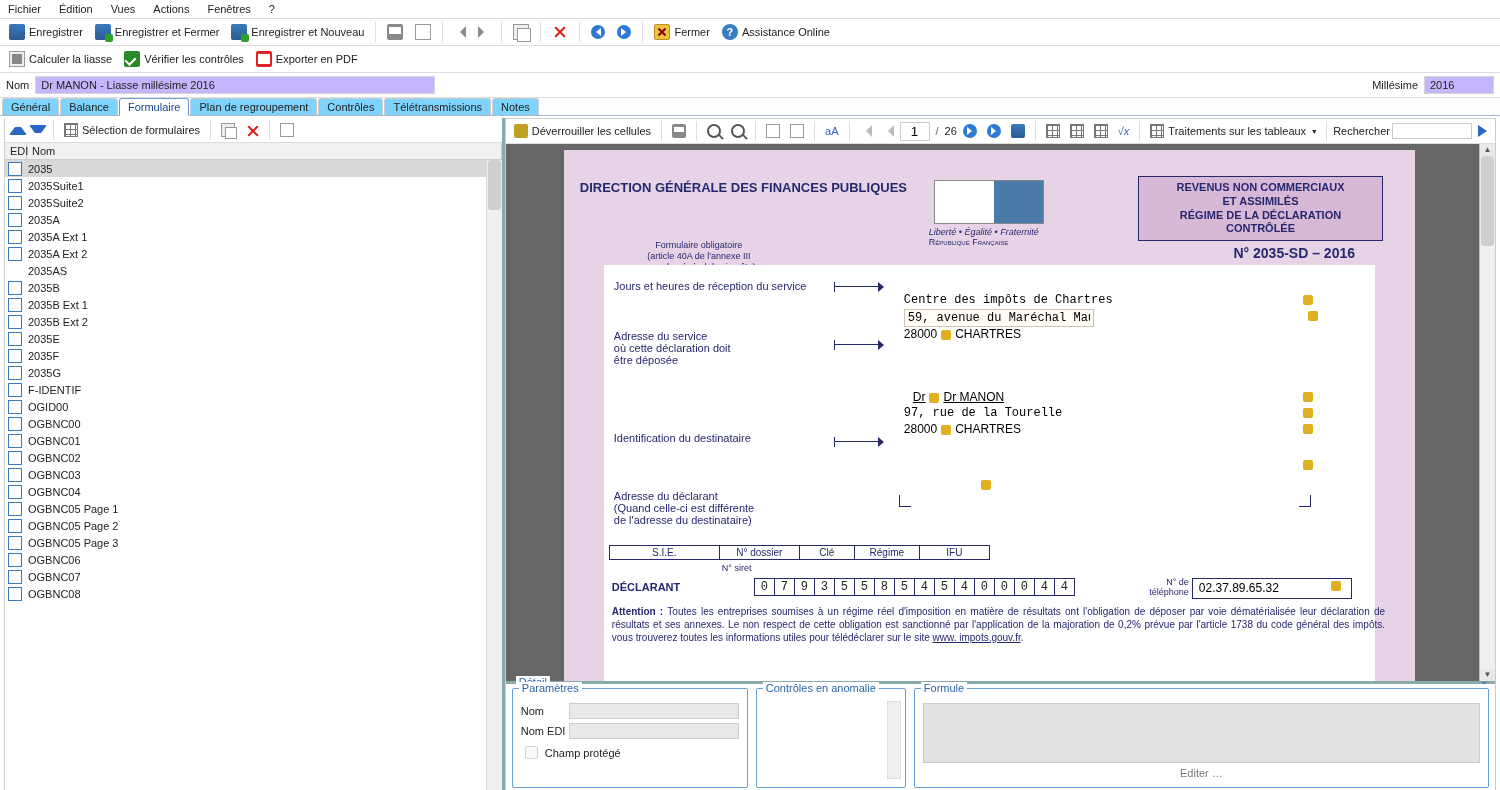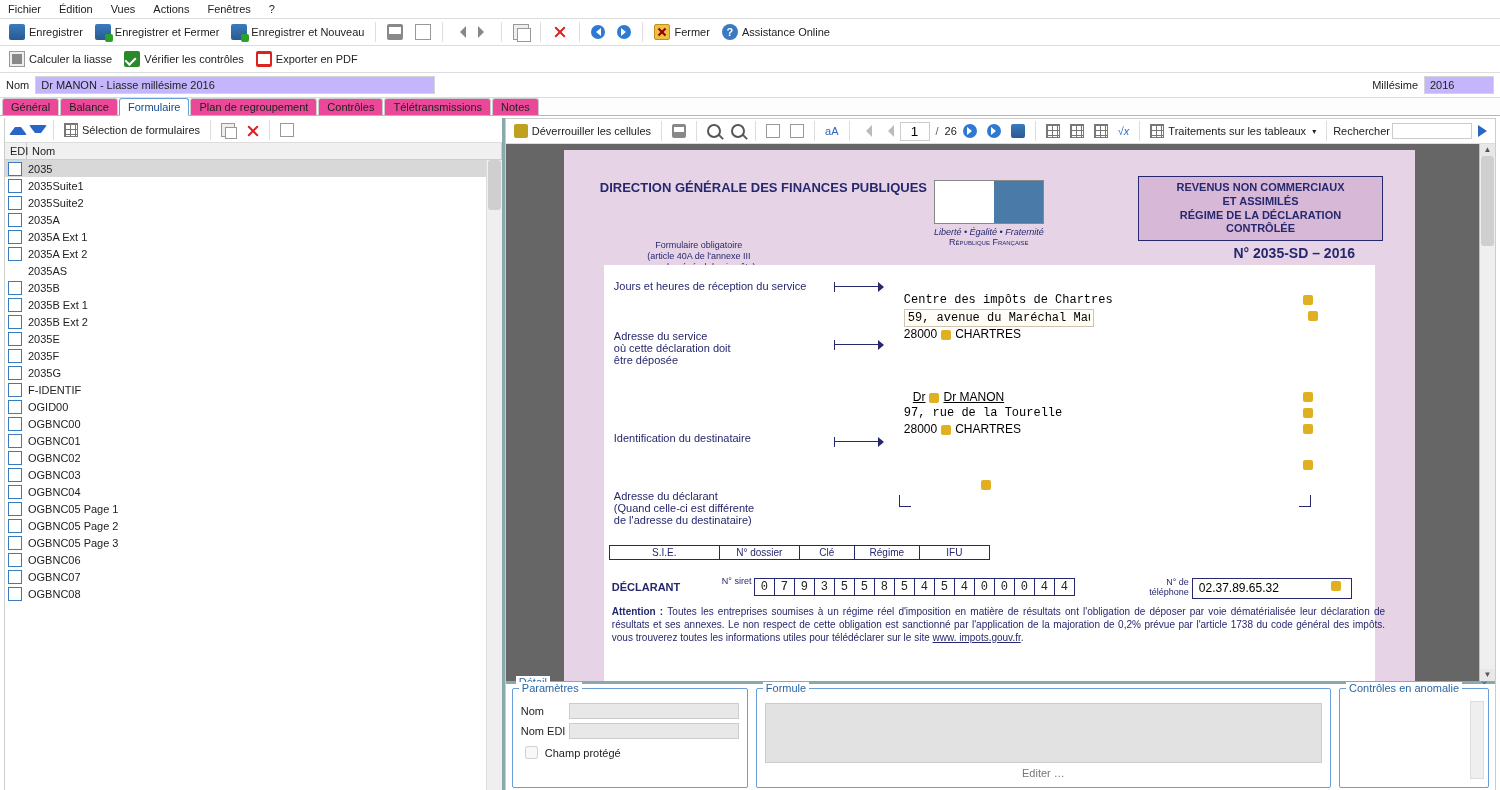--- a/index.html
+++ b/index.html
@@ -51,21 +51,21 @@
 
   
   .namebar{display:flex;align-items:center;padding:3px 6px;border-bottom:1px solid #ddd;gap:6px;}
   .namebar input, .field-ro{border:1px solid #d5d5d5;background:#c4b5fd;padding:2px 5px;font-size:11px;}
   .namebar .name-field{flex:0 0 400px;}
   .namebar .spacer{flex:1;}
   .namebar .mill-field{width:70px;}
 
   
   .tabs{display:flex;border-bottom:1px solid #a8b8c8;padding-left:2px;background:#fdfdfd;}
-  .tab{padding:2px 8px;border:1px solid #ccc;border-bottom:none;margin-right:1px;background:#ec4899;border-top-left-radius:3px;border-top-right-radius:3px;font-size:11px;cursor:pointer;}
+  .tab{padding:2px 8px;border:1px solid #ccc;border-bottom:none;margin-right:1px;background:#7dd3fc;border-top-left-radius:3px;border-top-right-radius:3px;font-size:11px;cursor:pointer;}
   .tab.active{background:#fff;border-color:#6a9ed6;border-bottom:1px solid #fff;margin-bottom:-1px;color:#114a8a;position:relative;z-index:1;}
 
   
   .split{display:flex;height:calc(790px - 17px - 26px - 26px - 22px - 18px);}
   .left-pane{width:519px;border-right:3px solid #8aa;display:flex;flex-direction:column;border-left:1px solid #ccc;border-bottom:1px solid #ccc;margin:2px 0 2px 4px;}
   .right-pane{flex:1;display:flex;flex-direction:column;margin:2px 4px 2px 0;border:1px solid #ccc;}
 
   .pane-toolbar{display:flex;align-items:center;gap:2px;padding:2px 4px;border-bottom:1px solid #ddd;flex-wrap:nowrap;}
   .pane-toolbar .tb-btn{padding:1px 3px;}
   .mini-ico{width:14px;height:14px;}
@@ -87,23 +87,23 @@
   .page-input{width:30px;text-align:center;border:1px solid #ccc;padding:1px;}
   .page-sep{margin:0 4px;color:#666;}
   .viewer{flex:1;position:relative;background:#666;overflow:hidden;}
   .viewer-scroll{position:absolute;right:0;top:0;bottom:0;width:16px;background:#efefef;border-left:1px solid #c0c0c0;}
   .viewer-scroll .vthumb{position:absolute;left:1px;right:1px;top:12px;height:90px;background:#cfcfcf;border-radius:3px;}
   .viewer-scroll .arrow{position:absolute;left:0;right:0;height:12px;background:#e8e8e8;text-align:center;font-size:8px;line-height:12px;color:#555;}
   .viewer-scroll .arrow.top{top:0;} .viewer-scroll .arrow.bot{bottom:0;}
 
   .form-page{position:absolute;left:58px;top:6px;right:80px;bottom:0;background:#e6d3e6;font-family:Georgia,serif;overflow:hidden;}
   .form-page .white-area{position:absolute;left:40px;right:40px;top:115px;bottom:0;background:#fff;}
-  .hdr-title{position:absolute;left:36px;top:30px;font-weight:bold;font-size:13px;color:#26286e;}
+  .hdr-title{position:absolute;left:16px;top:30px;font-weight:bold;font-size:13px;color:#26286e;}
   .hdr-note{position:absolute;left:60px;top:90px;font-size:9px;color:#26286e;line-height:1.2;text-align:center;width:150px;}
-  .emblem{position:absolute;left:365px;top:30px;width:120px;text-align:center;}
+  .emblem{position:absolute;left:365px;top:30px;width:120px;}
   .emblem .pic{width:110px;height:44px;background:linear-gradient(90deg,#fff 0 55%,#4a7aa8 55%);border:1px solid #888;margin:0 auto;}
   .emblem .sub1{font-style:italic;font-size:9px;color:#26286e;margin-top:3px;}
   .emblem .sub2{font-size:9px;color:#26286e;font-variant:small-caps;}
   .right-box{position:absolute;right:32px;top:26px;width:245px;background:#d7b8d7;border:1px solid #26286e;text-align:center;padding:4px 6px;}
   .right-box div{color:#26286e;font-weight:bold;font-size:11px;line-height:1.25;}
   .num-sd{position:absolute;right:60px;top:95px;font-weight:bold;font-size:14px;color:#26286e;}
 
   .fld-label{font-size:11px;color:#26286e;position:absolute;}
   .arrow-r{position:absolute;width:50px;height:10px;}
   .arrow-r::before{content:"";position:absolute;left:0;top:4px;right:6px;height:1px;background:#26286e;}
@@ -527,21 +527,21 @@
             <th style="width:110px;">S.I.E.</th>
             <th style="width:80px;">N° dossier</th>
             <th style="width:55px;">Clé</th>
             <th style="width:65px;">Régime</th>
             <th style="width:70px;">IFU</th>
           </tr>
         </tbody>
           </table>
 
         <div class="fld-label" style="left:48px;top:431px;font-weight:bold;">DÉCLARANT</div>
-        <div class="fld-label" style="left:158px;top:426px;font-size:9px;">N° siret</div>
+        <div class="fld-label" style="left:158px;top:413px;font-size:9px;">N° siret</div>
 
         <table class="boxes siret" style="left:190px;top:428px;" id="siret-table">
             <tbody>
               <tr>
                 <td>0</td>
                 <td>7</td>
                 <td>9</td>
                 <td>3</td>
                 <td>5</td>
                 <td>5</td>
@@ -590,28 +590,28 @@
         <div class="param-row">
             <label>Nom EDI</label>
             <div class="ro"></div>
           </div>
         <div class="param-row">
             <input type="checkbox" disabled="" style="">
             <label style="width:auto;margin-left:4px;">Champ protégé</label>
           </div>
       </div>
 
-      <div class="fieldset fs2">
-        <div class="fs-legend">Formule</div>
-        <div class="formula-box"></div>
-        <div class="editer">Editer …</div>
-      </div>
-
       <div class="fieldset fs3" style="position:relative;">
         <div class="fs-legend">Contrôles en anomalie</div>
         <div class="ctl-scroll">
             <span class="ct"></span>
           </div>
       </div>
+
+      <div class="fieldset fs2">
+        <div class="fs-legend">Formule</div>
+        <div class="formula-box"></div>
+        <div class="editer">Editer …</div>
+      </div>
     </div>
 
   </div>
 </div>
 
 </body></html>

